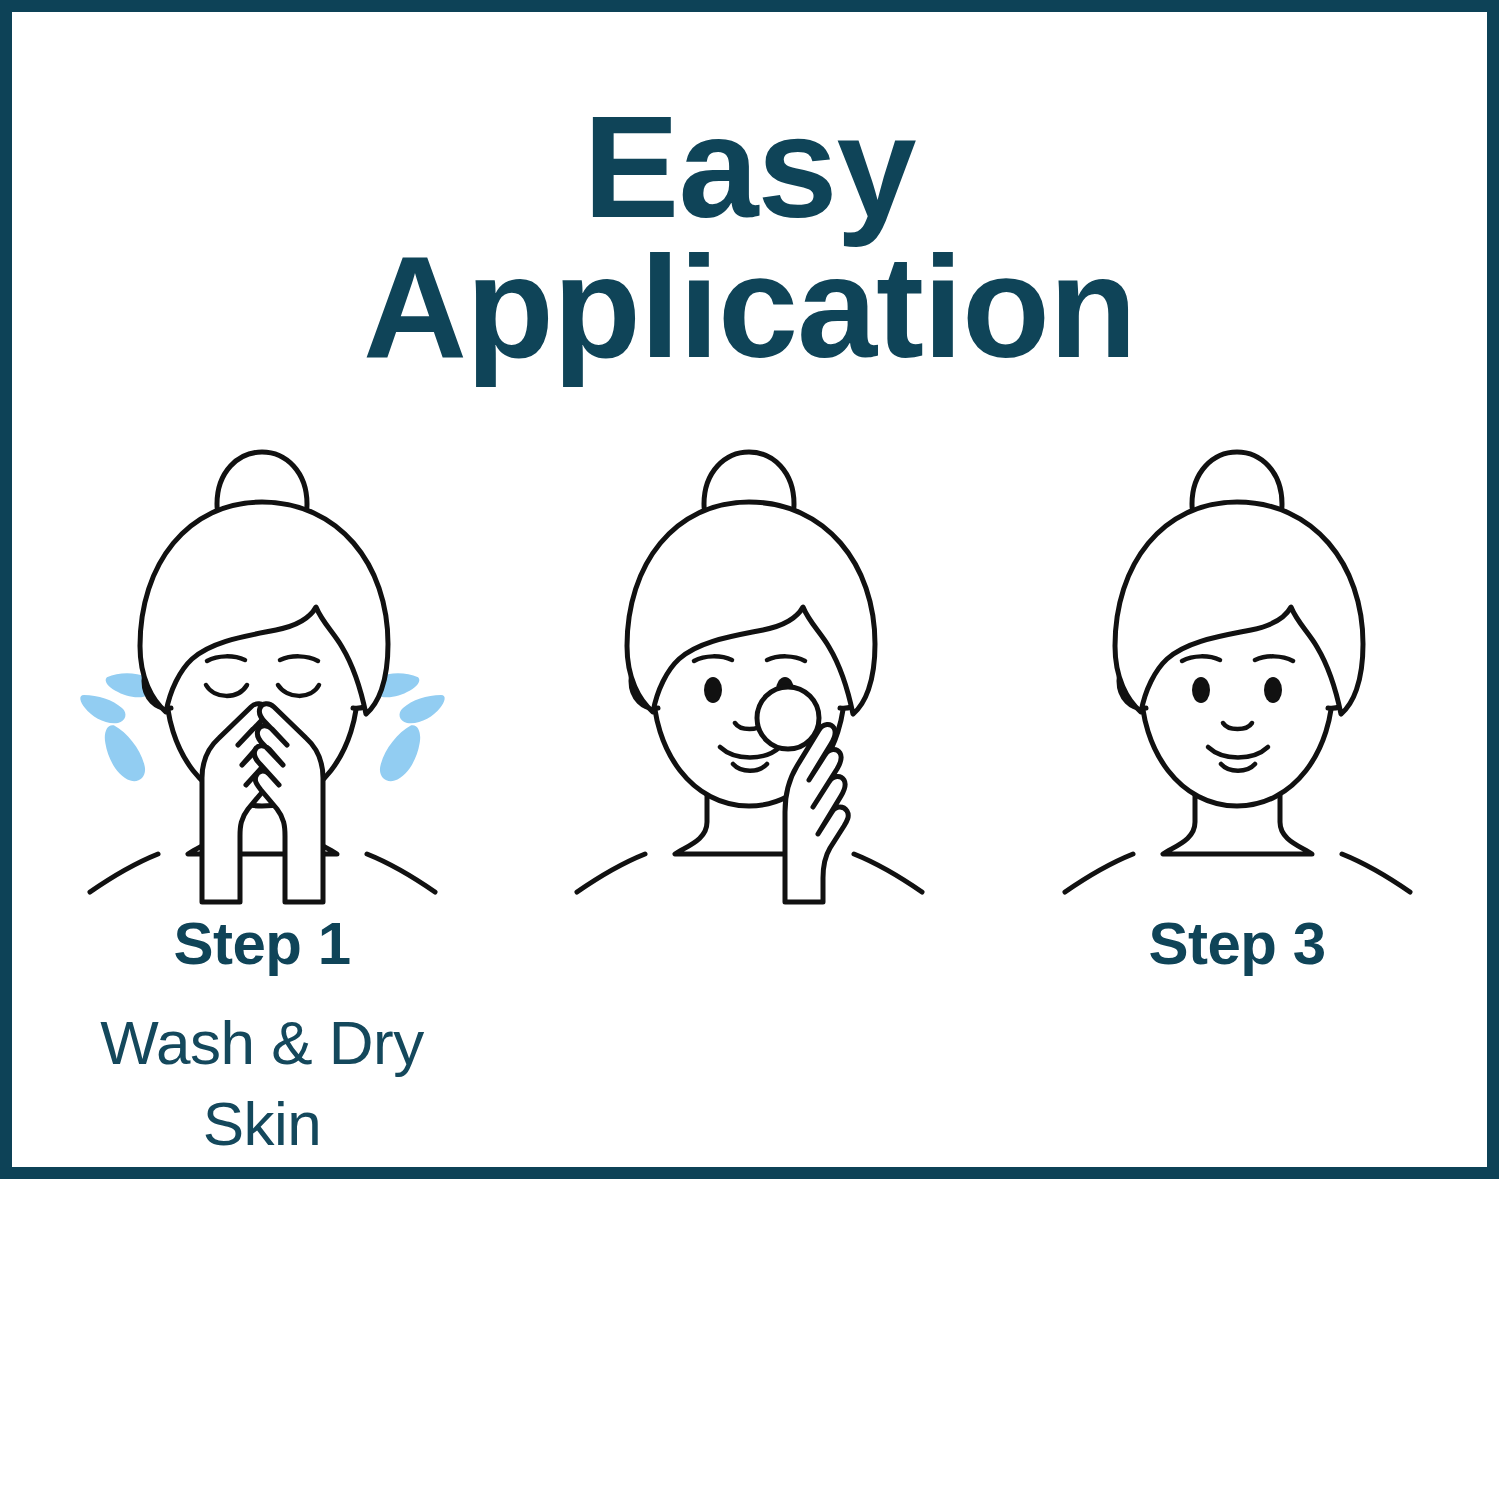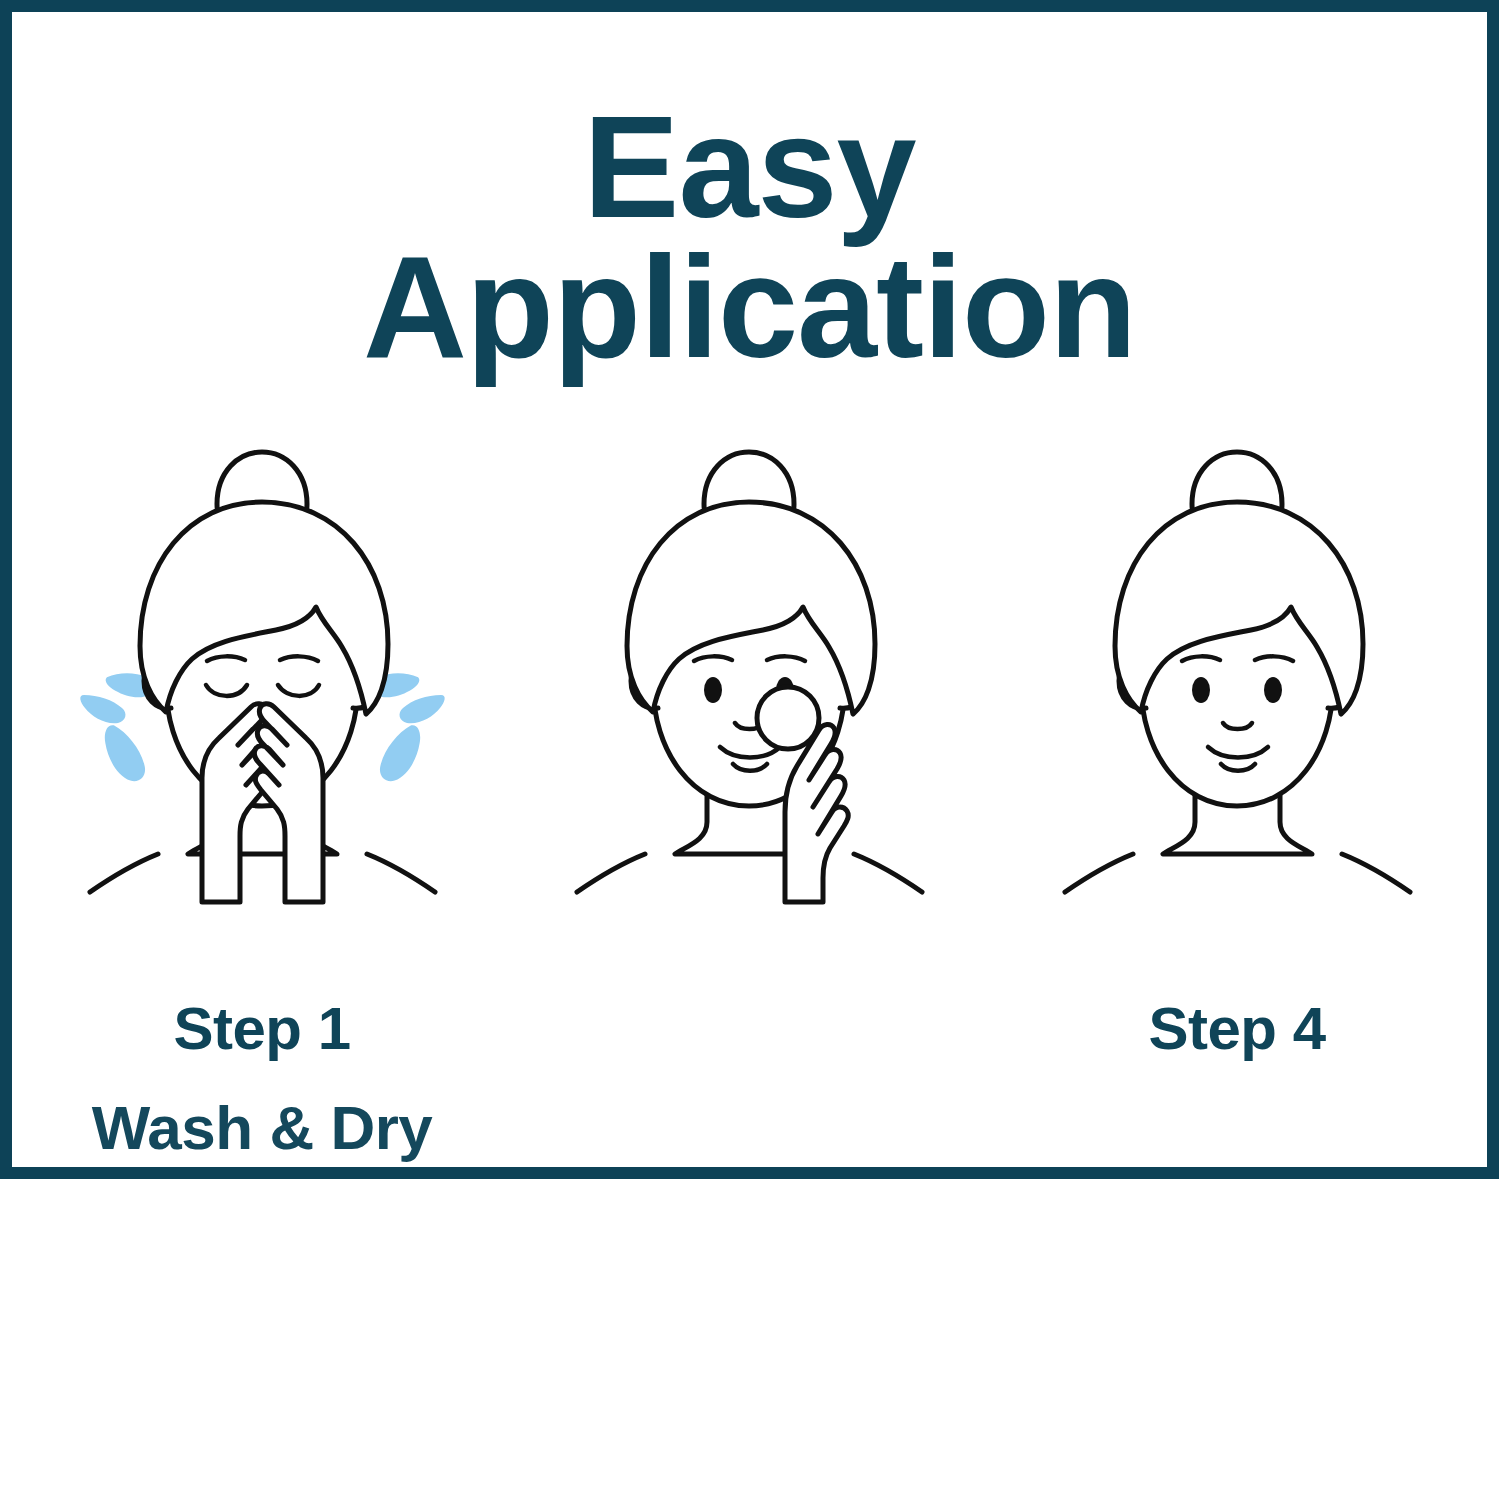--- a/index.html
+++ b/index.html
@@ -58,34 +58,33 @@
     align-items: center;
   }
 
   .illo {
     width: 385px;
     height: 470px;
     display: block;
   }
 
   .step-head {
-    margin-top: 85px;
     color: #0f4458;
     font-family: "Liberation Sans", sans-serif;
     font-weight: bold;
     font-size: 60px;
     line-height: 1.05;
     text-align: center;
     letter-spacing: -0.5px;
   }
   .step-desc {
     margin-top: 28px;
     color: #14485c;
     font-family: "Liberation Sans", sans-serif;
-    font-weight: bold;
+    font-weight: normal;
     font-size: 62px;
     line-height: 1.3;
     text-align: center;
     white-space: pre-line;
     letter-spacing: -0.5px;
   }
 
   svg .ink {
     fill: none;
     stroke: #111111;
@@ -240,18 +239,18 @@
 
           <ellipse class="eye-fill" cx="156" cy="248" rx="9" ry="13"></ellipse>
           <ellipse class="eye-fill" cx="228" cy="248" rx="9" ry="13"></ellipse>
 
           <path class="ink-thin" d="M178,281 C183,289 202,289 207,281"></path>
 
           <path class="ink-thin" d="M163,305 C178,319 208,319 223,305"></path>
           <path class="ink-thin" d="M176,322 C184,331 202,331 210,322"></path>
         </svg>
 
-        <div class="step-head">Step 4</div>
+        <div class="step-head">Step 3</div>
       </div>
 
     </div>
   </div>
 </div>
 
 </body></html>

